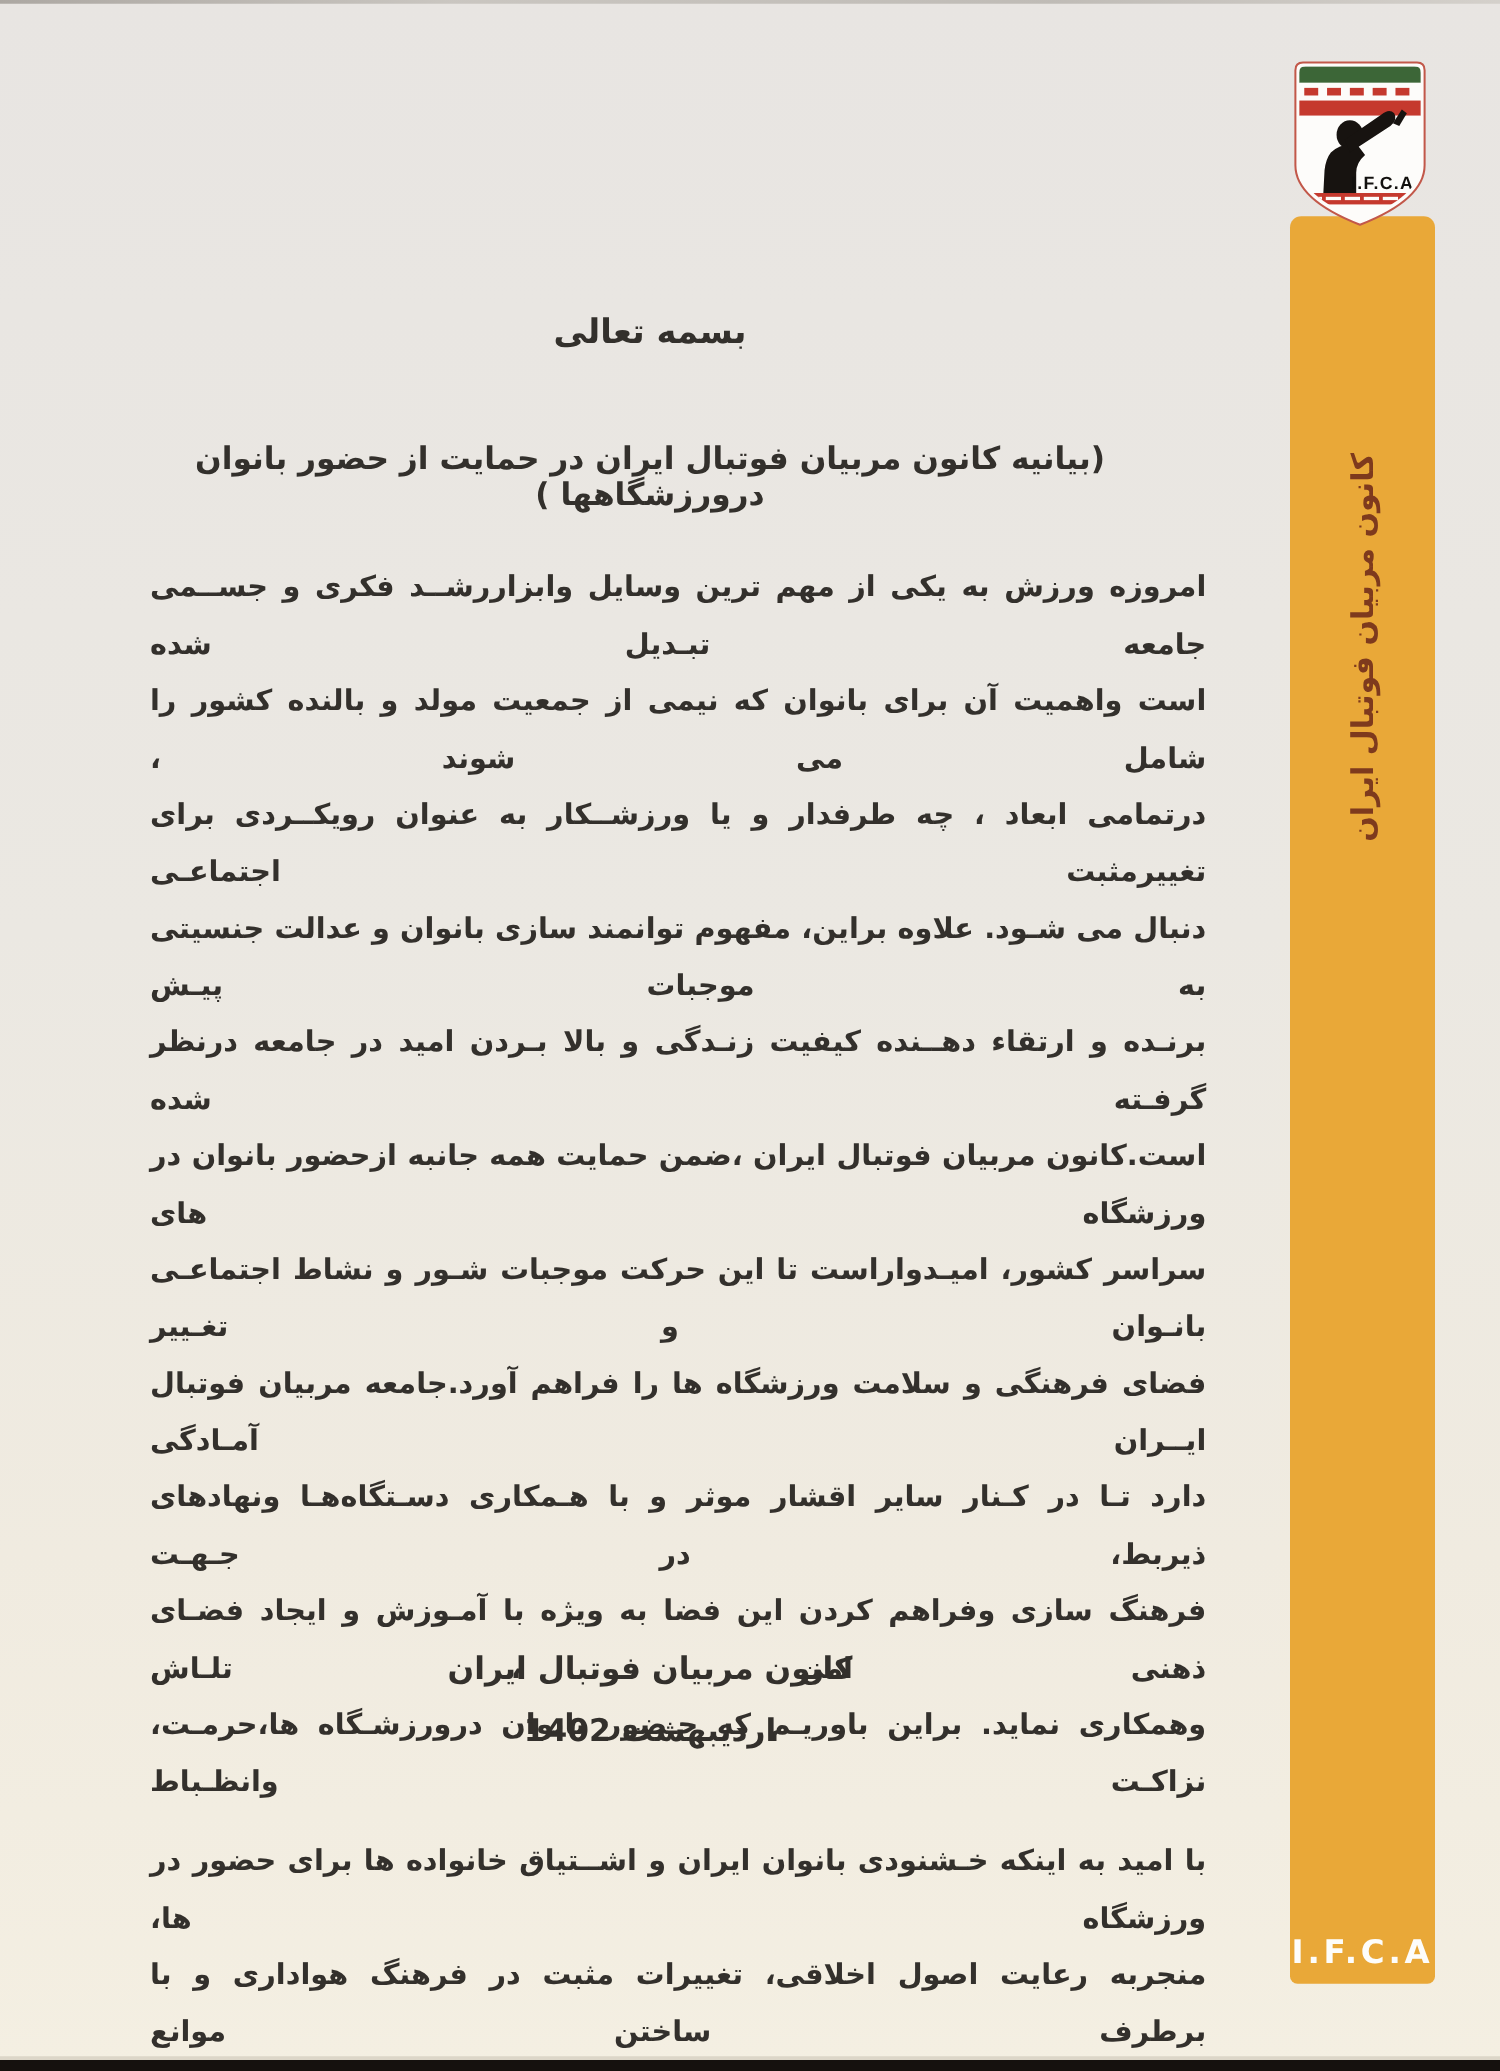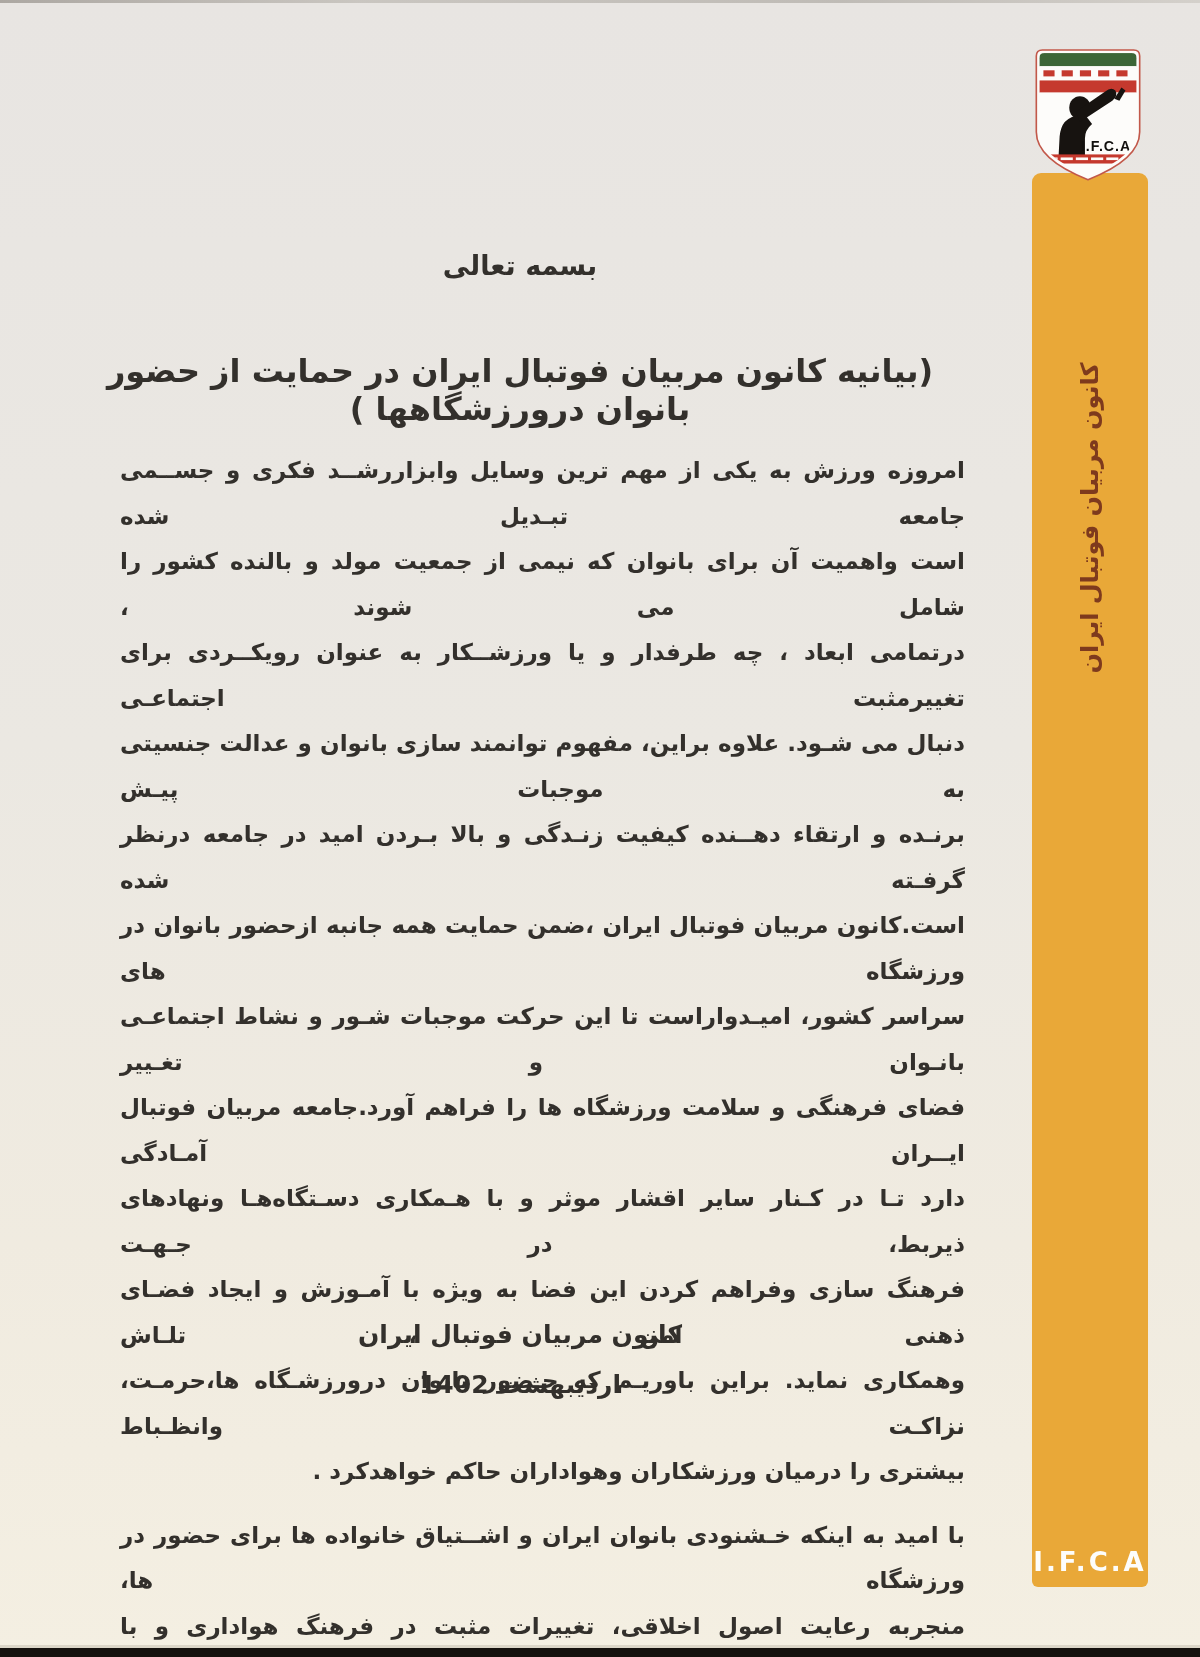--- a/index.html
+++ b/index.html
@@ -10,21 +10,21 @@
   }
   .sheet{position:absolute;inset:0;}
   
   .edge-top{position:absolute;top:0;left:0;right:0;height:3px;
     background:linear-gradient(90deg,#9d9892,#c2beb8 30%,#b5b1ab 70%,#cfcbc5);opacity:.8;}
   .edge-bottom-line{position:absolute;bottom:9px;left:0;right:0;height:3px;background:#dcd6c8;}
   .edge-bottom{position:absolute;bottom:0;left:0;right:0;height:9px;background:#15110e;}
   
   .letter-block{position:absolute;left:75px;width:890px;color:#33302c;direction:rtl;}
   .bismillah{top:250px;text-align:center;font-size:27px;font-weight:bold;}
-  .letter-title{top:352px;text-align:center;font-size:32px;font-weight:bold;letter-spacing:.2px;}
+  .letter-title{top:352px;text-align:center;font-size:25px;font-weight:bold;letter-spacing:.2px;}
   .letter-body{top:448px;font-size:23px;font-weight:bold;line-height:45.5px;}
   .letter-body .line{text-align:justify;text-align-last:justify;white-space:normal;margin-left:45px;}
   .letter-body .line.last{text-align-last:right;}
   .letter-body .line.para-first{margin-top:18px;}
   .signature{top:1310px;text-align:center;font-size:25px;font-weight:bold;line-height:50px;}
   
   .band{position:absolute;left:1032px;top:173px;width:116px;height:1414px;
     background:var(--band-color,#e9a838);border-radius:9px 9px 6px 6px;}
   .v-label{position:absolute;top:210px;left:0;width:100%;height:270px;}
   .v-label span{position:absolute;left:50%;top:50%;
@@ -56,21 +56,20 @@
       <div class="line">است واهمیت آن برای بانوان که نیمی از جمعیت مولد و بالنده کشور را شامل می شوند ،</div>
       <div class="line">درتمامی ابعاد ، چه طرفدار و یا ورزشــکار به عنوان رویکــردی برای تغییرمثبت اجتماعـی</div>
       <div class="line">دنبال می شـود. علاوه براین، مفهوم توانمند سازی بانوان و عدالت جنسیتی به موجبات پیـش</div>
       <div class="line">برنـده و ارتقاء دهــنده کیفیت زنـدگی و بالا بـردن امید در جامعه درنظر گرفـته شده</div>
       <div class="line">است.کانون مربیان فوتبال ایران ،ضمن حمایت همه جانبه ازحضور بانوان در ورزشگاه های</div>
       <div class="line">سراسر کشور، امیـدواراست تا این حرکت موجبات شـور و نشاط اجتماعـی بانـوان و تغـییر</div>
       <div class="line">فضای فرهنگی و سلامت ورزشگاه ها را فراهم آورد.جامعه مربیان فوتبال ایــران آمـادگی</div>
       <div class="line">دارد تـا در کـنار سایر اقشار موثر و با هـمکاری دسـتگاه‌هـا ونهادهای ذیربط، در جـهـت</div>
       <div class="line">فرهنگ سازی وفراهم کردن این فضا به ویژه با آمـوزش و ایجاد فضـای ذهنی امن ، تلـاش</div>
       <div class="line">وهمکاری نماید. براین باوریـم که حـضور بانوان درورزشـگاه ها،حرمـت، نزاکـت وانظـباط</div>
-      <div class="line last">بیشتری را درمیان ورزشکاران وهواداران حاکم خواهدکرد .</div>
       <div class="line para-first">با امید به اینکه خـشنودی بانوان  ایران و اشــتیاق خانواده ها برای حضور در ورزشگاه ها،</div>
       <div class="line">منجربه رعایت اصول اخلاقی، تغییرات مثبت در فرهنگ هواداری و با برطرف ساختن موانع</div>
     </div>
 
   <div class="letter-block signature">
     <div>کانون مربیان فوتبال ایران</div>
     <div>اردیبهشت 1402</div>
   </div>
 
   <div class="band">

